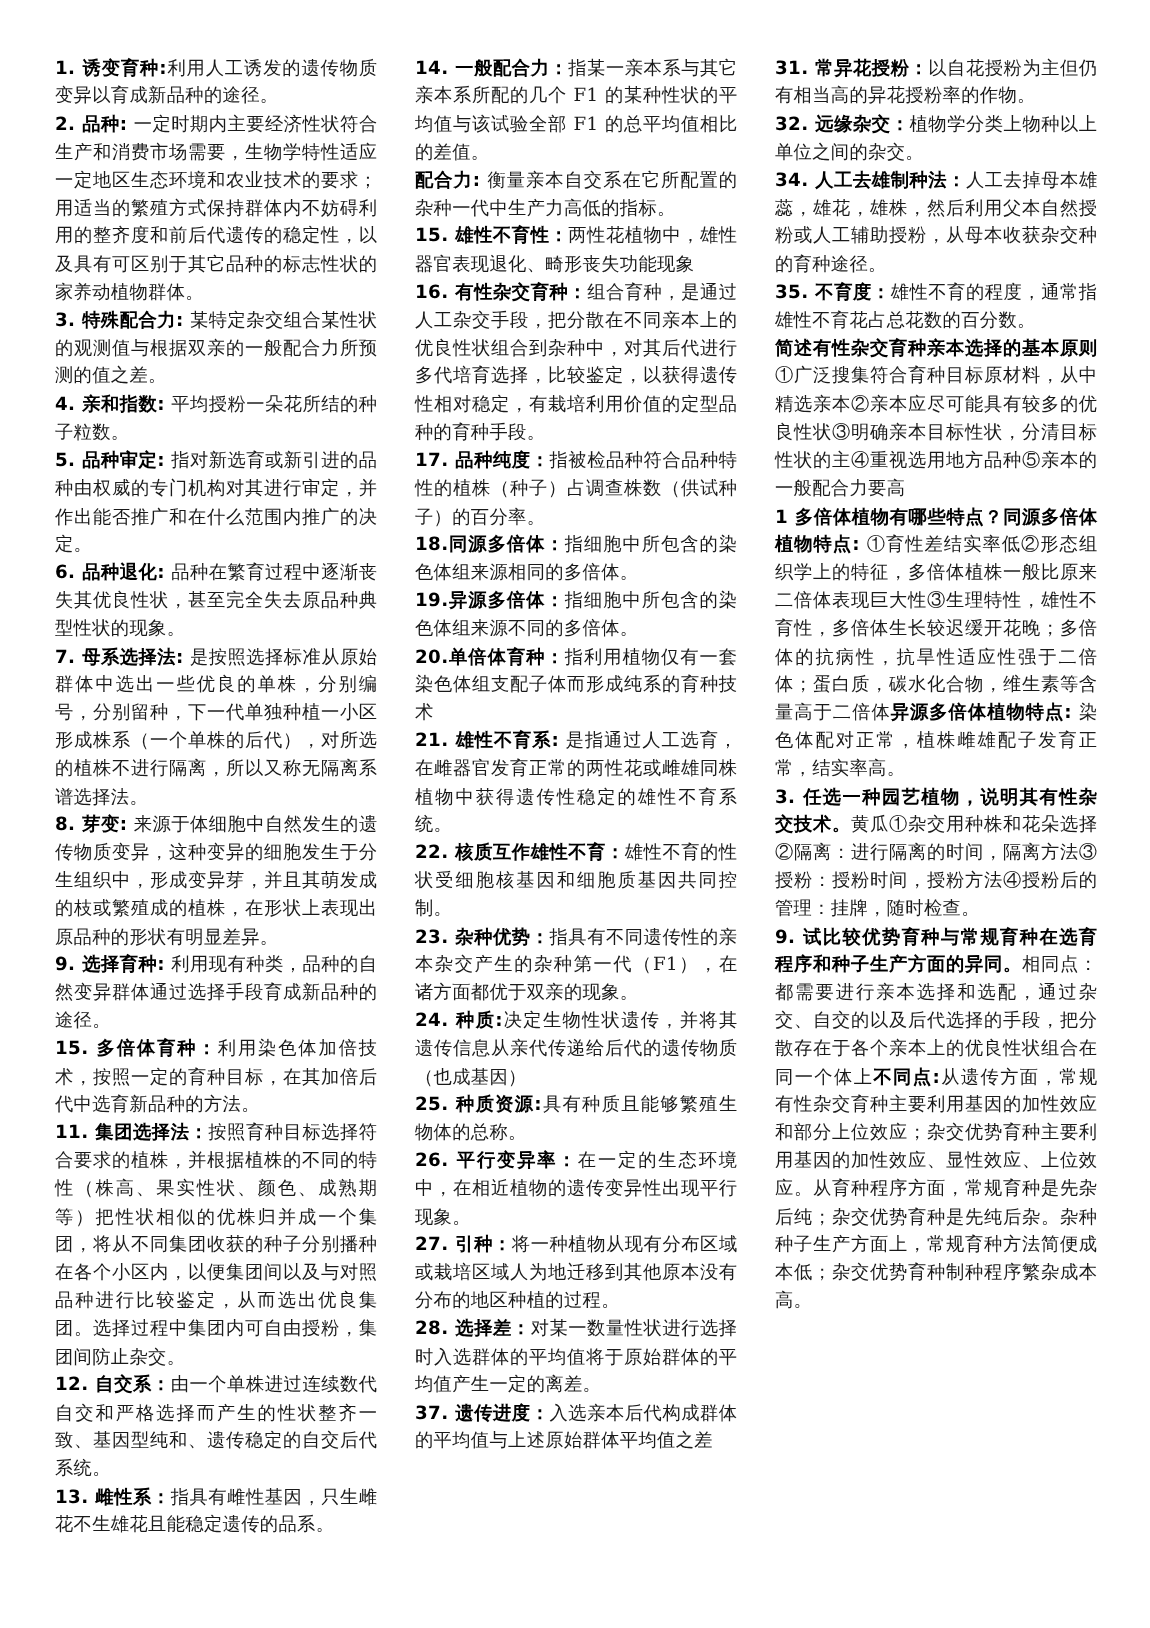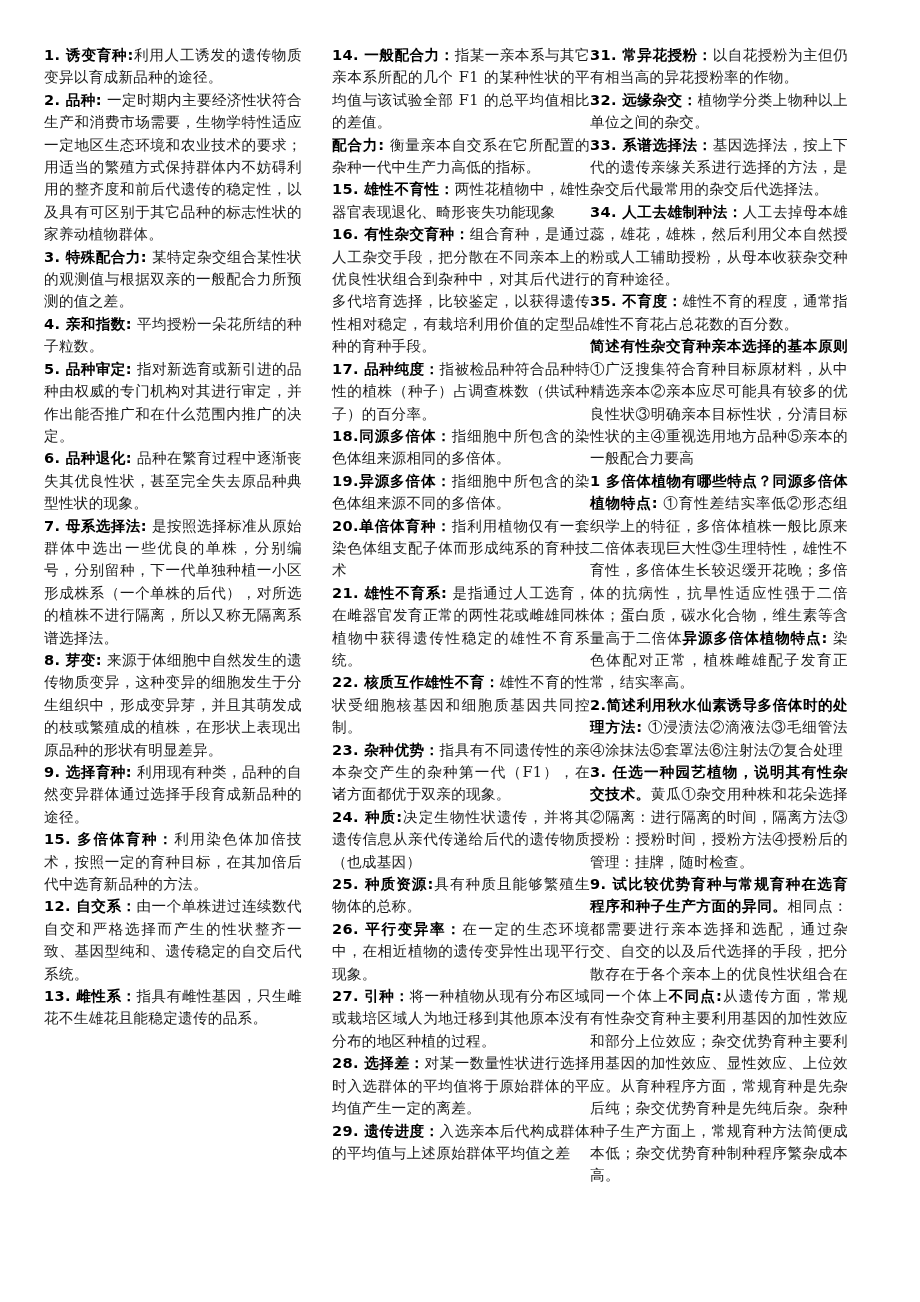--- a/index.html
+++ b/index.html
@@ -3,67 +3,66 @@
 <meta charset="utf-8">
 <style>
   html, body { margin: 0; padding: 0; background: #ffffff; }
   body { width: 920px; height: 1302px; overflow: hidden; position: relative;
          font-family: "DejaVu Serif", "Liberation Serif", serif; color: #111; }
   .page { position: absolute; left: 0; top: 0; width: 920px; height: 1302px; }
   .col { position: absolute; top: 44px; width: 258px; font-size: 14.6px; line-height: 22.4px;
          text-align: justify; letter-spacing: 0.3px; }
   .col1 { left: 44px; }
   .col2 { left: 332px; }
-  .col3 { left: 590px; }
+  .col3 { left: 620px; }
   .entry { margin: 0; }
   .term { font-weight: bold; font-family: "DejaVu Sans", "Liberation Sans", sans-serif; color: #000; }
   .def { color: #1a1a1a; }
 </style>
 </head>
 <body>
 
 <div class="page">
   <div class="col col1">
       <p class="entry"><span class="term">1. 诱变育种</span><span class="term">:</span><span class="def">利用人工诱发的遗传物质变异以育成新品种的途径。</span></p>
       <p class="entry"><span class="term">2. 品种</span><span class="term">:</span><span class="def"> 一定时期内主要经济性状符合生产和消费市场需要，生物学特性适应一定地区生态环境和农业技术的要求；用适当的繁殖方式保持群体内不妨碍利用的整齐度和前后代遗传的稳定性，以及具有可区别于其它品种的标志性状的家养动植物群体。</span></p>
       <p class="entry"><span class="term">3. 特殊配合力</span><span class="term">:</span><span class="def"> 某特定杂交组合某性状的观测值与根据双亲的一般配合力所预测的值之差。</span></p>
       <p class="entry"><span class="term">4. 亲和指数</span><span class="term">:</span><span class="def"> 平均授粉一朵花所结的种子粒数。</span></p>
       <p class="entry"><span class="term">5. 品种审定</span><span class="term">:</span><span class="def"> 指对新选育或新引进的品种由权威的专门机构对其进行审定，并作出能否推广和在什么范围内推广的决定。</span></p>
       <p class="entry"><span class="term">6. 品种退化</span><span class="term">:</span><span class="def"> 品种在繁育过程中逐渐丧失其优良性状，甚至完全失去原品种典型性状的现象。</span></p>
       <p class="entry"><span class="term">7. 母系选择法</span><span class="term">:</span><span class="def"> 是按照选择标准从原始群体中选出一些优良的单株，分别编号，分别留种，下一代单独种植一小区形成株系（一个单株的后代），对所选的植株不进行隔离，所以又称无隔离系谱选择法。</span></p>
       <p class="entry"><span class="term">8. 芽变</span><span class="term">:</span><span class="def"> 来源于体细胞中自然发生的遗传物质变异，这种变异的细胞发生于分生组织中，形成变异芽，并且其萌发成的枝或繁殖成的植株，在形状上表现出原品种的形状有明显差异。</span></p>
       <p class="entry"><span class="term">9. 选择育种</span><span class="term">:</span><span class="def"> 利用现有种类，品种的自然变异群体通过选择手段育成新品种的途径。</span></p>
       <p class="entry"><span class="term">15. 多倍体育种</span><span class="term">：</span><span class="def">利用染色体加倍技术，按照一定的育种目标，在其加倍后代中选育新品种的方法。</span></p>
+      <p class="entry"><span class="term">11. 集团选择法</span><span class="term">：</span><span class="def">按照育种目标选择符合要求的植株，并根据植株的不同的特性（株高、果实性状、颜色、成熟期等）把性状相似的优株归并成一个集团，将从不同集团收获的种子分别播种在各个小区内，以便集团间以及与对照品种进行比较鉴定，从而选出优良集团。选择过程中集团内可自由授粉，集团间防止杂交。</span></p>
       <p class="entry"><span class="term">12. 自交系</span><span class="term">：</span><span class="def">由一个单株进过连续数代自交和严格选择而产生的性状整齐一致、基因型纯和、遗传稳定的自交后代系统。</span></p>
       <p class="entry"><span class="term">13. 雌性系</span><span class="term">：</span><span class="def">指具有雌性基因，只生雌花不生雄花且能稳定遗传的品系。</span></p>
     </div>
   <div class="col col2">
       <p class="entry"><span class="term">14. 一般配合力</span><span class="term">：</span><span class="def">指某一亲本系与其它亲本系所配的几个 F1 的某种性状的平均值与该试验全部 F1 的总平均值相比的差值。</span></p>
       <p class="entry"><span class="term">配合力</span><span class="term">:</span><span class="def"> 衡量亲本自交系在它所配置的杂种一代中生产力高低的指标。</span></p>
       <p class="entry"><span class="term">15. 雄性不育性</span><span class="term">：</span><span class="def">两性花植物中，雄性器官表现退化、畸形丧失功能现象</span></p>
       <p class="entry"><span class="term">16. 有性杂交育种</span><span class="term">：</span><span class="def">组合育种，是通过人工杂交手段，把分散在不同亲本上的优良性状组合到杂种中，对其后代进行多代培育选择，比较鉴定，以获得遗传性相对稳定，有栽培利用价值的定型品种的育种手段。</span></p>
       <p class="entry"><span class="term">17. 品种纯度</span><span class="term">：</span><span class="def">指被检品种符合品种特性的植株（种子）占调查株数（供试种子）的百分率。</span></p>
       <p class="entry"><span class="term">18.同源多倍体</span><span class="term">：</span><span class="def">指细胞中所包含的染色体组来源相同的多倍体。</span></p>
       <p class="entry"><span class="term">19.异源多倍体</span><span class="term">：</span><span class="def">指细胞中所包含的染色体组来源不同的多倍体。</span></p>
       <p class="entry"><span class="term">20.单倍体育种</span><span class="term">：</span><span class="def">指利用植物仅有一套染色体组支配子体而形成纯系的育种技术</span></p>
       <p class="entry"><span class="term">21. 雄性不育系</span><span class="term">:</span><span class="def"> 是指通过人工选育，在雌器官发育正常的两性花或雌雄同株植物中获得遗传性稳定的雄性不育系统。</span></p>
       <p class="entry"><span class="term">22. 核质互作雄性不育</span><span class="term">：</span><span class="def">雄性不育的性状受细胞核基因和细胞质基因共同控制。</span></p>
       <p class="entry"><span class="term">23. 杂种优势</span><span class="term">：</span><span class="def">指具有不同遗传性的亲本杂交产生的杂种第一代（F1），在诸方面都优于双亲的现象。</span></p>
       <p class="entry"><span class="term">24. 种质</span><span class="term">:</span><span class="def">决定生物性状遗传，并将其遗传信息从亲代传递给后代的遗传物质（也成基因）</span></p>
       <p class="entry"><span class="term">25. 种质资源</span><span class="term">:</span><span class="def">具有种质且能够繁殖生物体的总称。</span></p>
       <p class="entry"><span class="term">26. 平行变异率</span><span class="term">：</span><span class="def">在一定的生态环境中，在相近植物的遗传变异性出现平行现象。</span></p>
       <p class="entry"><span class="term">27. 引种</span><span class="term">：</span><span class="def">将一种植物从现有分布区域或栽培区域人为地迁移到其他原本没有分布的地区种植的过程。</span></p>
       <p class="entry"><span class="term">28. 选择差</span><span class="term">：</span><span class="def">对某一数量性状进行选择时入选群体的平均值将于原始群体的平均值产生一定的离差。</span></p>
-      <p class="entry"><span class="term">29. 遗传进度</span><span class="term">：</span><span class="def">入选亲本后代构成群体的平均值与上述原始群体平均值之差</span></p>
+      <p class="entry"><span class="term">37. 遗传进度</span><span class="term">：</span><span class="def">入选亲本后代构成群体的平均值与上述原始群体平均值之差</span></p>
     </div>
   <div class="col col3">
       <p class="entry"><span class="term">31. 常异花授粉</span><span class="term">：</span><span class="def">以自花授粉为主但仍有相当高的异花授粉率的作物。</span></p>
       <p class="entry"><span class="term">32. 远缘杂交</span><span class="term">：</span><span class="def">植物学分类上物种以上单位之间的杂交。</span></p>
-      <p class="entry"><span class="term">33. 系谱选择法</span><span class="term">：</span><span class="def">基因选择法，按上下代的遗传亲缘关系进行选择的方法，是杂交后代最常用的杂交后代选择法。</span></p>
       <p class="entry"><span class="term">34. 人工去雄制种法</span><span class="term">：</span><span class="def">人工去掉母本雄蕊，雄花，雄株，然后利用父本自然授粉或人工辅助授粉，从母本收获杂交种的育种途径。</span></p>
       <p class="entry"><span class="term">35. 不育度</span><span class="term">：</span><span class="def">雄性不育的程度，通常指雄性不育花占总花数的百分数。</span></p>
       <p class="entry"><span class="term">简述有性杂交育种亲本选择的基本原则</span><span class="term"></span><span class="def">①广泛搜集符合育种目标原材料，从中精选亲本②亲本应尽可能具有较多的优良性状③明确亲本目标性状，分清目标性状的主④重视选用地方品种⑤亲本的一般配合力要高</span></p>
       <p class="entry"><span class="term">1 多倍体植物有哪些特点？同源多倍体植物特点</span><span class="term">:</span><span class="def"> ①育性差结实率低②形态组织学上的特征，多倍体植株一般比原来二倍体表现巨大性③生理特性，雄性不育性，多倍体生长较迟缓开花晚；多倍体的抗病性，抗旱性适应性强于二倍体；蛋白质，碳水化合物，维生素等含量高于二倍体</span><span class="term">异源多倍体植物特点</span><span class="term">:</span><span class="def"> 染色体配对正常，植株雌雄配子发育正常，结实率高。</span></p>
-      <p class="entry"><span class="term">2.简述利用秋水仙素诱导多倍体时的处理方法</span><span class="term">:</span><span class="def"> ①浸渍法②滴液法③毛细管法④涂抹法⑤套罩法⑥注射法⑦复合处理</span></p>
       <p class="entry"><span class="term">3. 任选一种园艺植物，说明其有性杂交技术。</span><span class="term"></span><span class="def">黄瓜①杂交用种株和花朵选择②隔离：进行隔离的时间，隔离方法③授粉：授粉时间，授粉方法④授粉后的管理：挂牌，随时检查。</span></p>
       <p class="entry"><span class="term">9. 试比较优势育种与常规育种在选育程序和种子生产方面的异同。</span><span class="term"></span><span class="def">相同点：都需要进行亲本选择和选配，通过杂交、自交的以及后代选择的手段，把分散存在于各个亲本上的优良性状组合在同一个体上</span><span class="term">不同点</span><span class="term">:</span><span class="def">从遗传方面，常规有性杂交育种主要利用基因的加性效应和部分上位效应；杂交优势育种主要利用基因的加性效应、显性效应、上位效应。从育种程序方面，常规育种是先杂后纯；杂交优势育种是先纯后杂。杂种种子生产方面上，常规育种方法简便成本低；杂交优势育种制种程序繁杂成本高。</span></p>
     </div>
 </div>
 
 </body></html>

